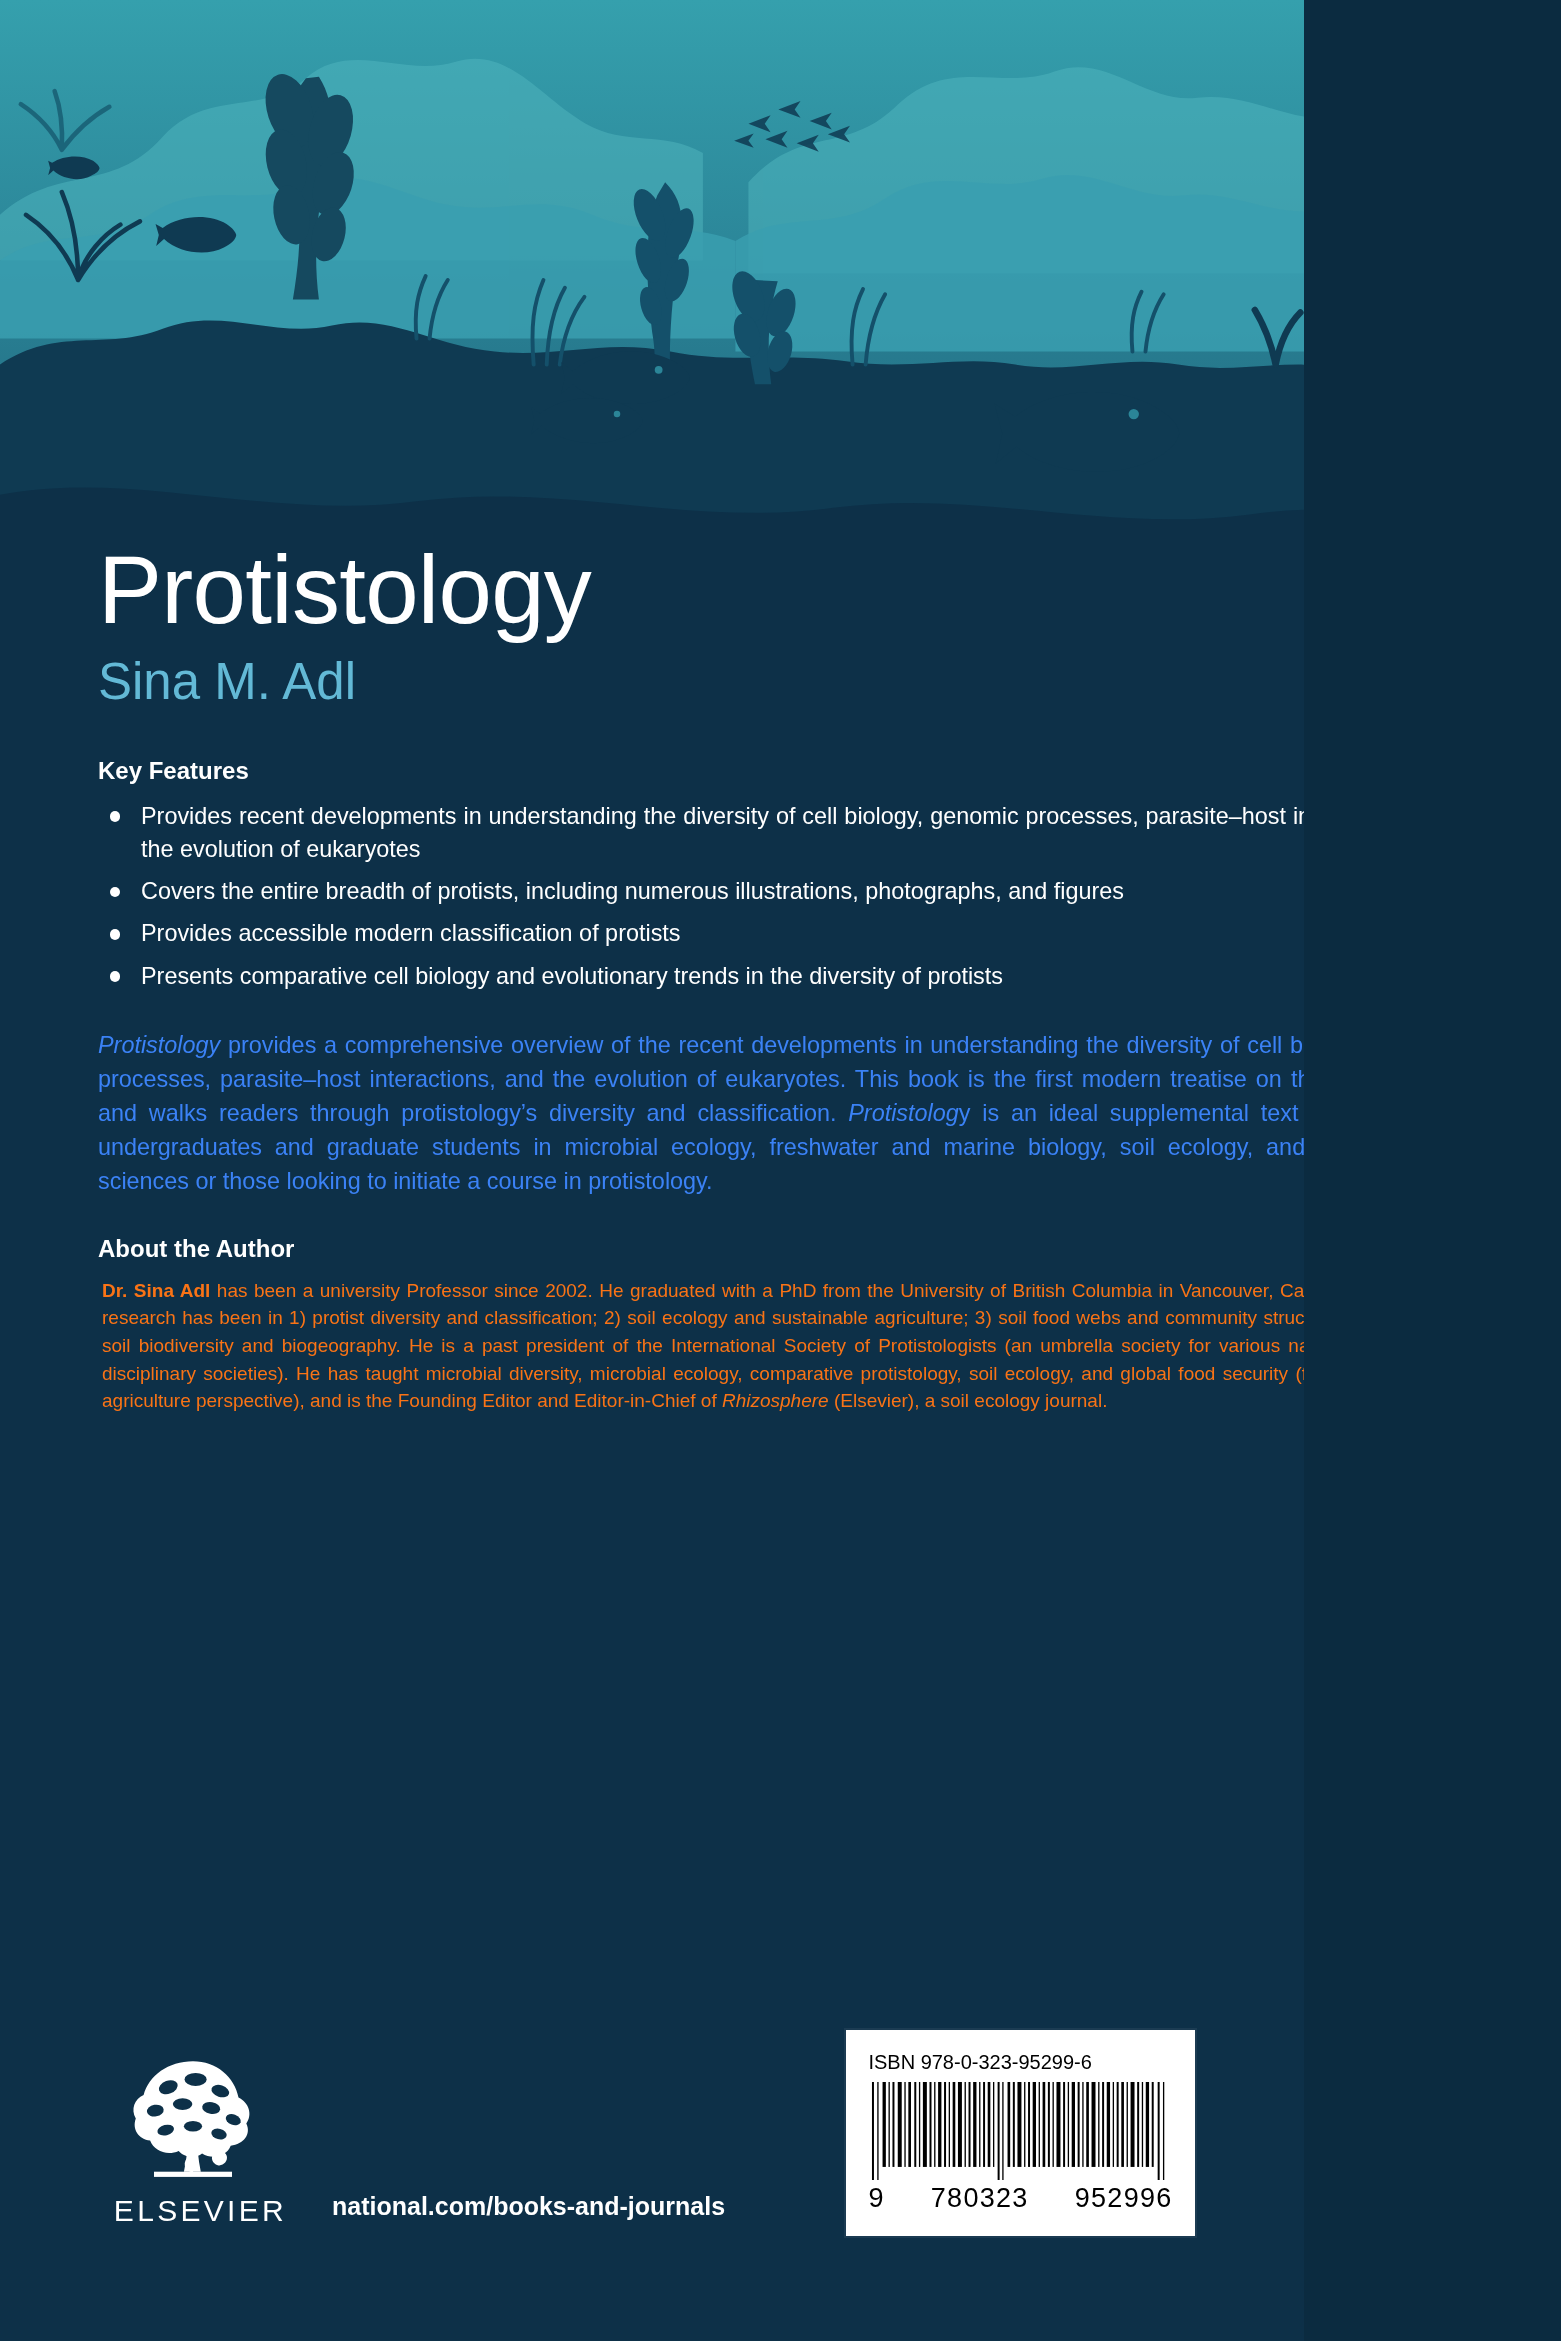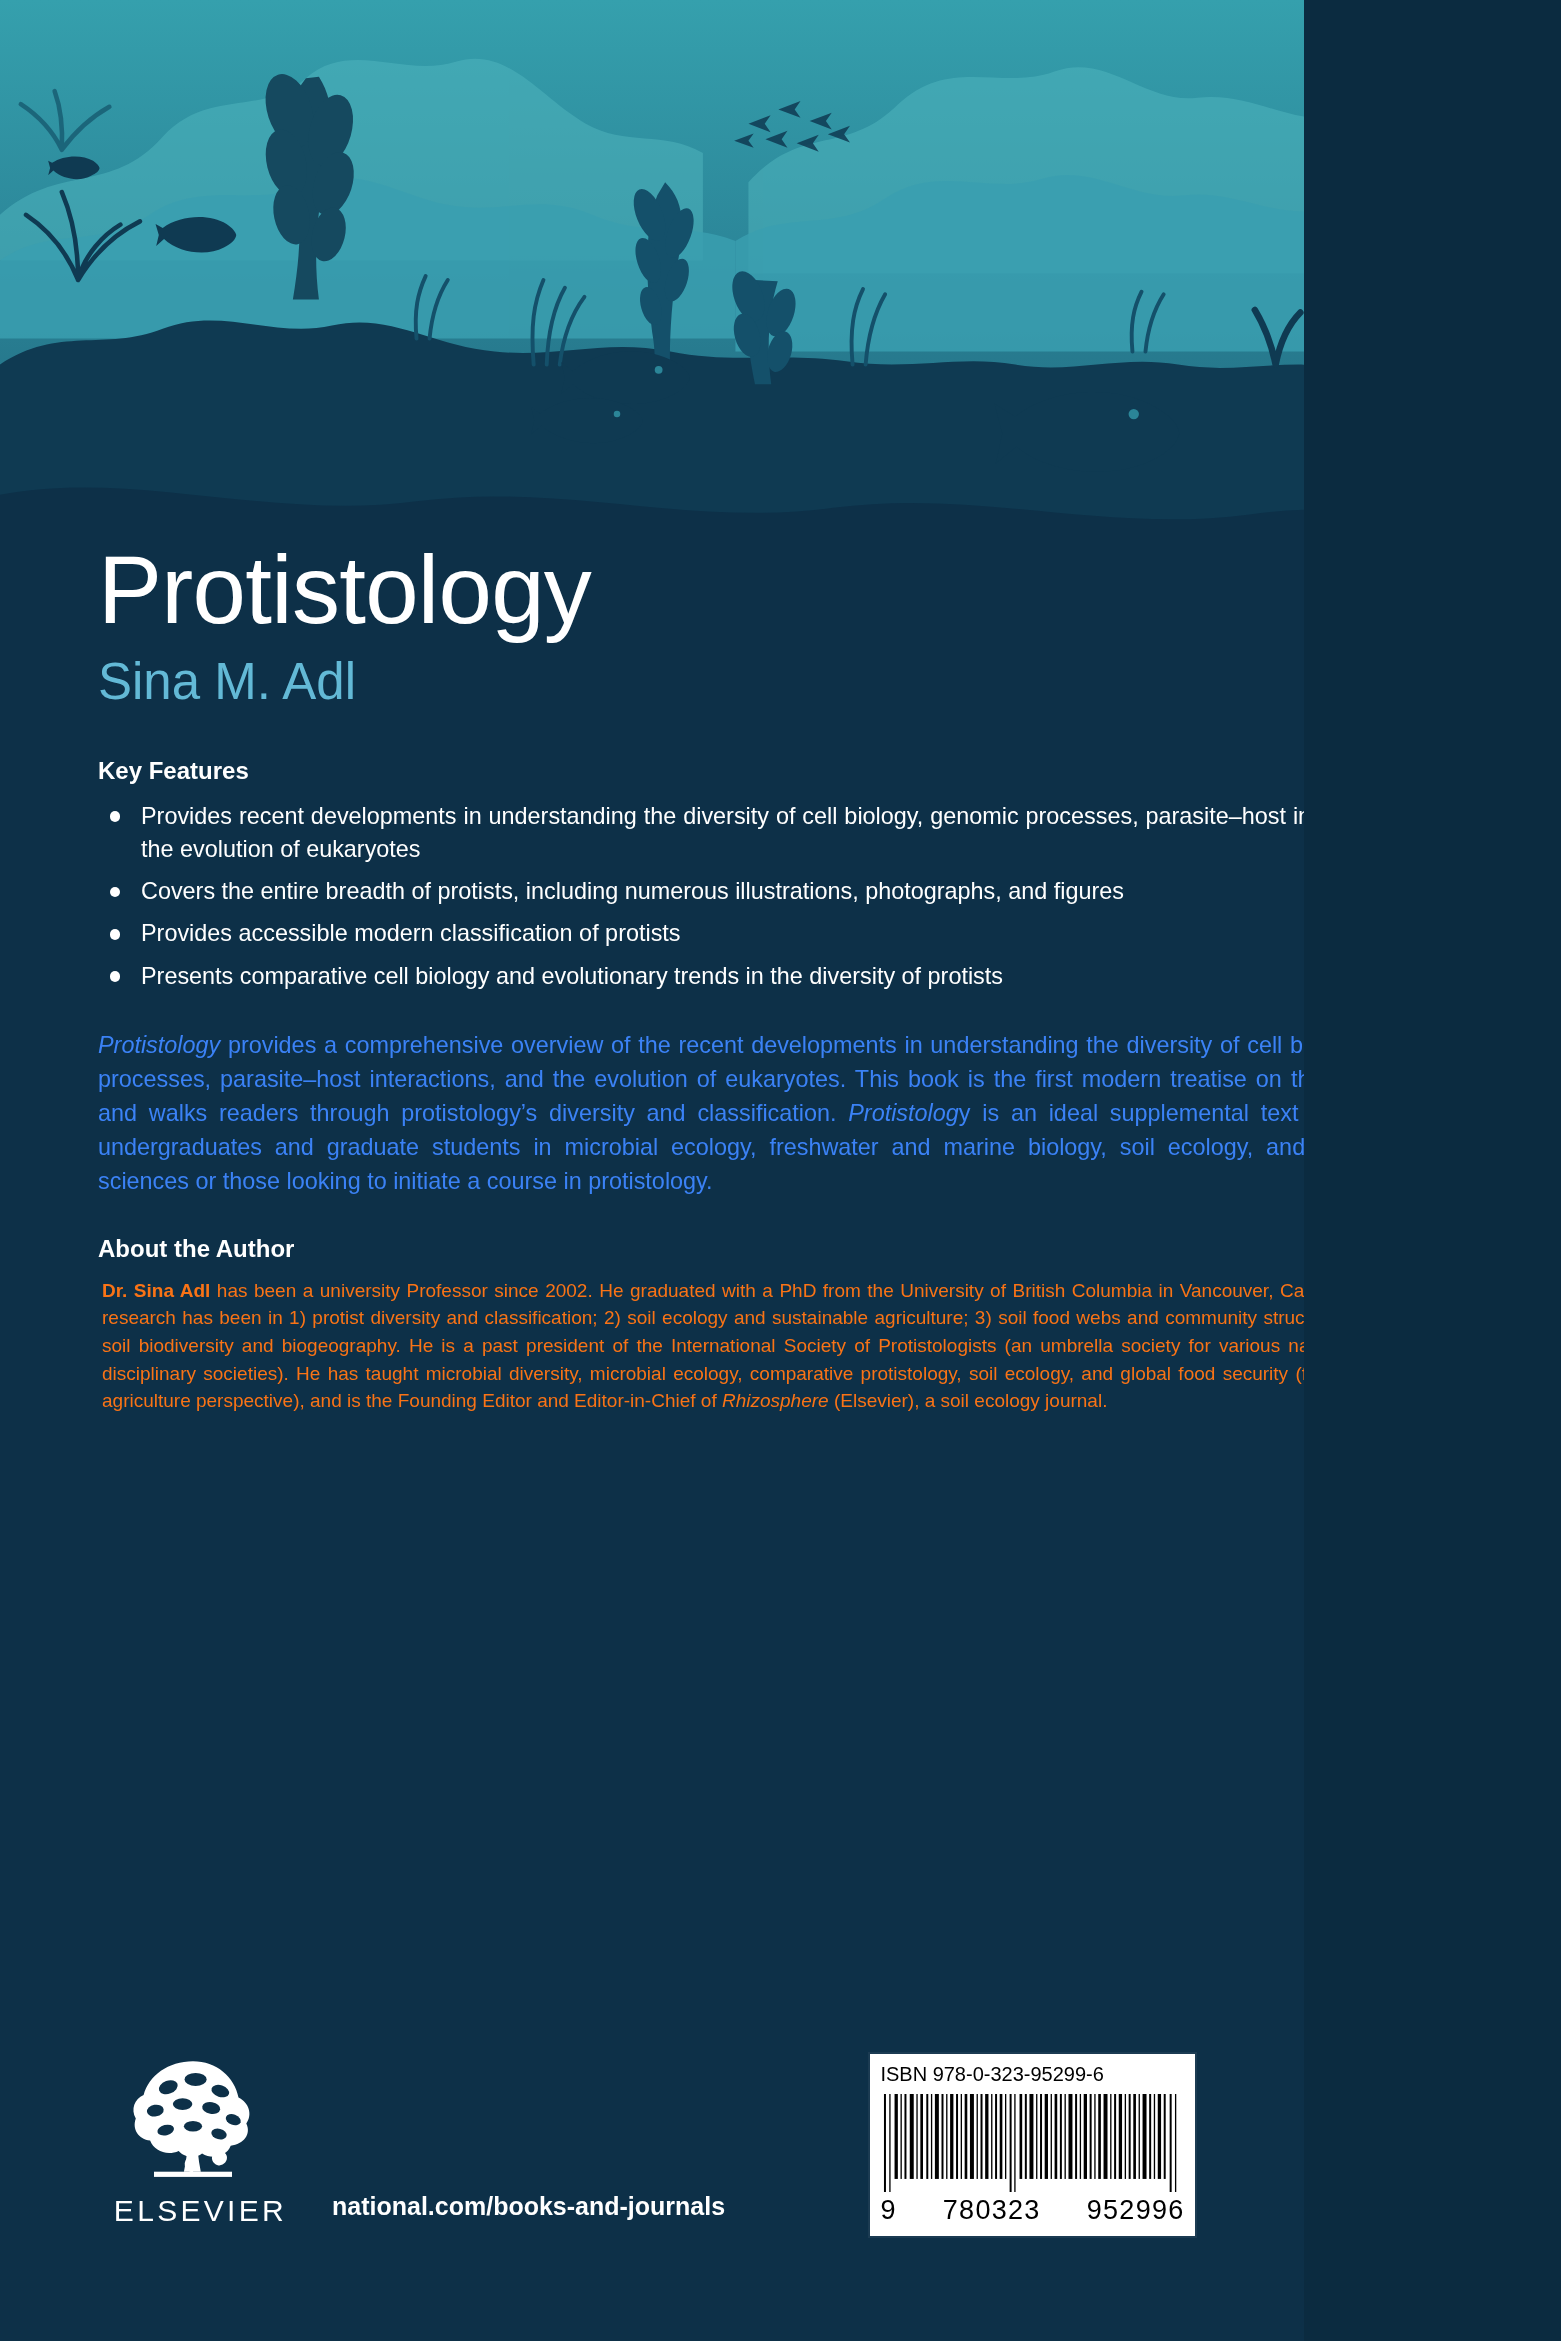--- a/index.html
+++ b/index.html
@@ -137,21 +137,21 @@
     font-weight: 700;
   }
 
   .isbn-block {
     position: absolute;
     right: 107px;
     bottom: 104px;
     width: 325px;
     background: #ffffff;
     border: 2px solid #1b3b52;
-    padding: 0;
+    padding: 12px;
     margin-left: 44px;
   }
   .isbn-text {
     color: #000000;
     font-size: 20px;
     padding: 9px 0 7.8px 10.4px;
     font-family: "Liberation Sans", sans-serif;
   }
   .barcode {
     padding: 0 10.4px 0 10.4px;

